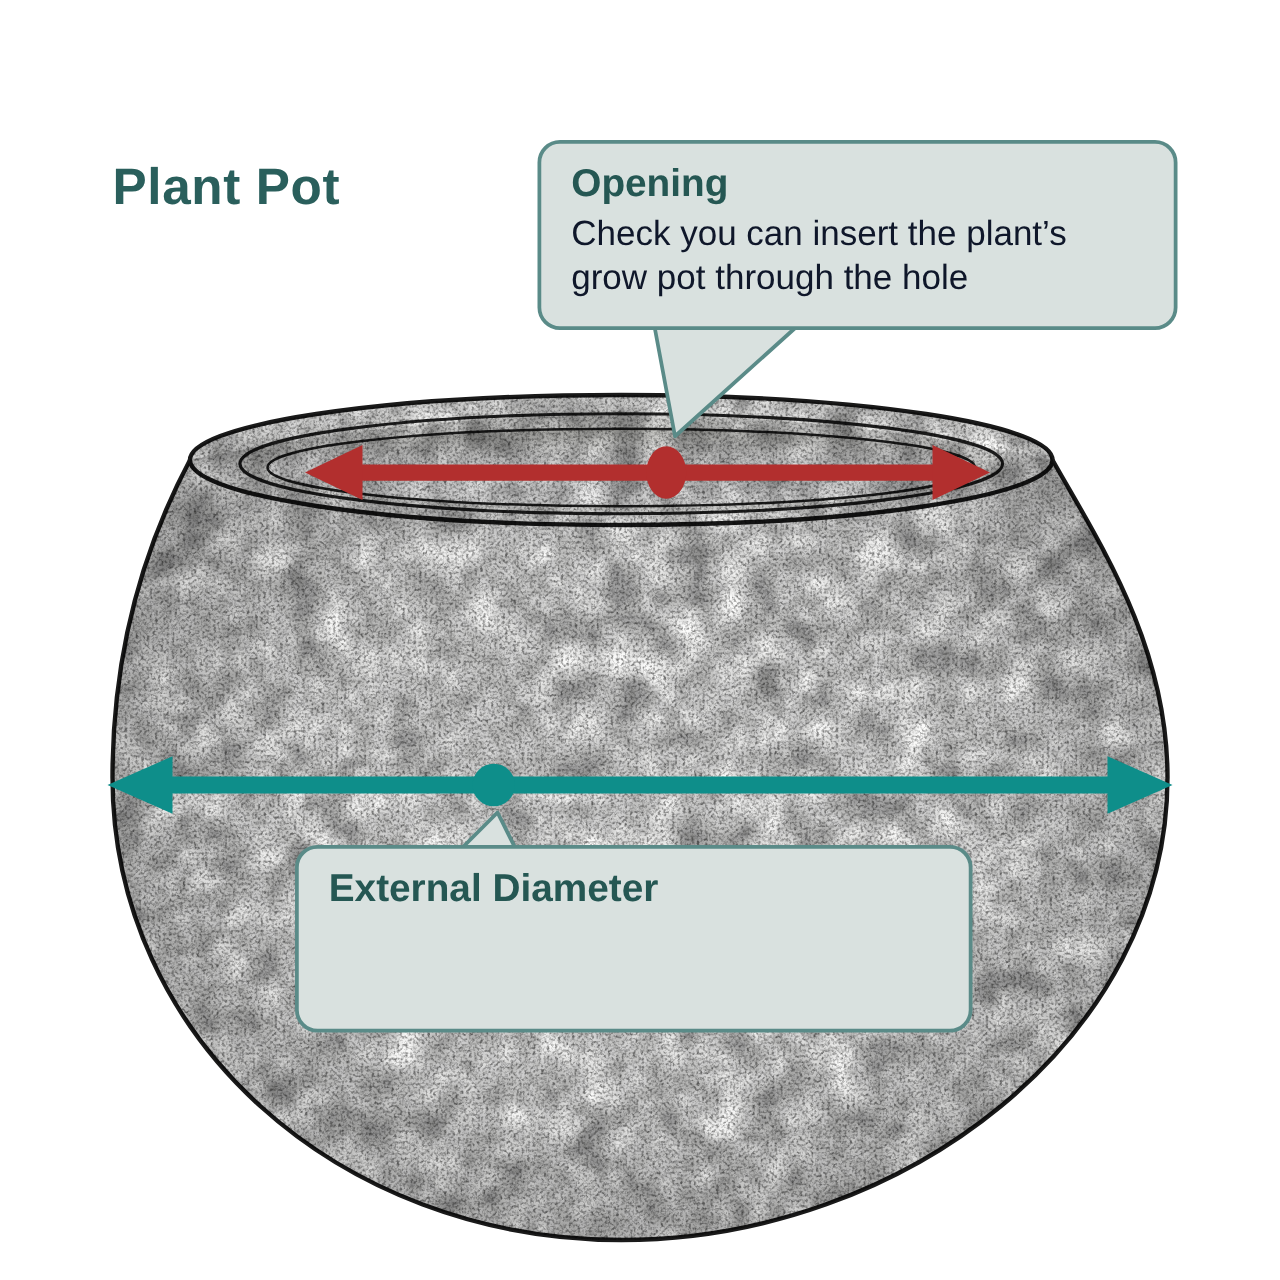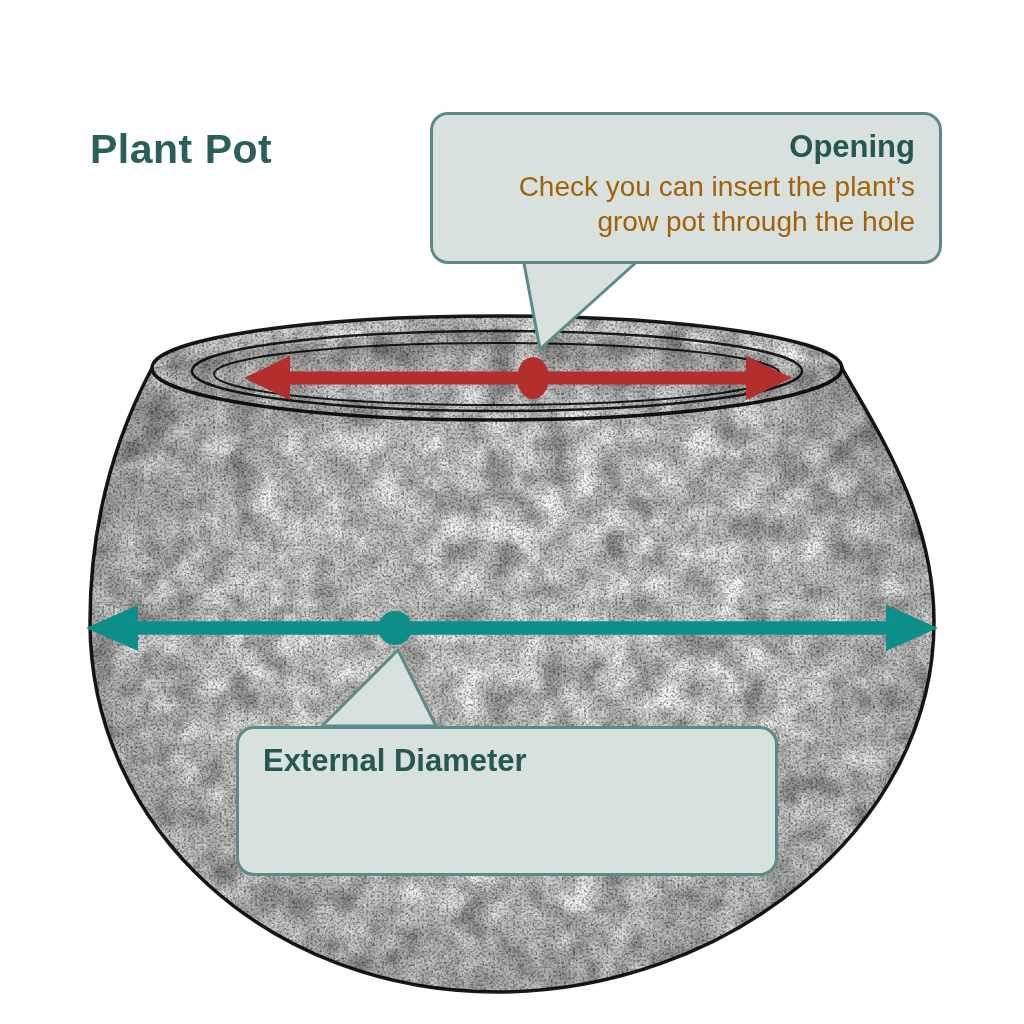--- a/index.html
+++ b/index.html
@@ -22,24 +22,24 @@
     border:3px solid #5a8b88;
     border-radius:18px;
     padding:14px 24px 16px 24px;
     box-sizing:border-box;
     color:#33514e;
   }
   .callout .heading{
     font-size:31px;font-weight:bold;color:#255753;margin:0 0 4px 0;
   }
   .callout .body{
-    font-size:28px;line-height:1.25;margin:0;color:#a16207;
+    font-size:28px;line-height:1.25;margin:0;color:#0f172a;
   }
-  .callout-opening{left:430px;top:112px;width:512px;min-height:152px;text-align:right;}
-  .callout-external{left:236px;top:726px;width:542px;min-height:150px;}
+  .callout-opening{left:430px;top:112px;width:512px;min-height:152px;}
+  .callout-external{left:236px;top:676px;width:542px;min-height:150px;}
 </style>
 </head>
 <body>
 
 <div class="stage">
 
   <svg width="1024" height="1024" viewBox="0 0 1024 1024">
     <defs>
       <filter id="grainCoarse" x="-10%" y="-10%" width="120%" height="120%">
         <feTurbulence type="fractalNoise" baseFrequency="0.035" numOctaves="4" seed="7" result="n"></feTurbulence>

